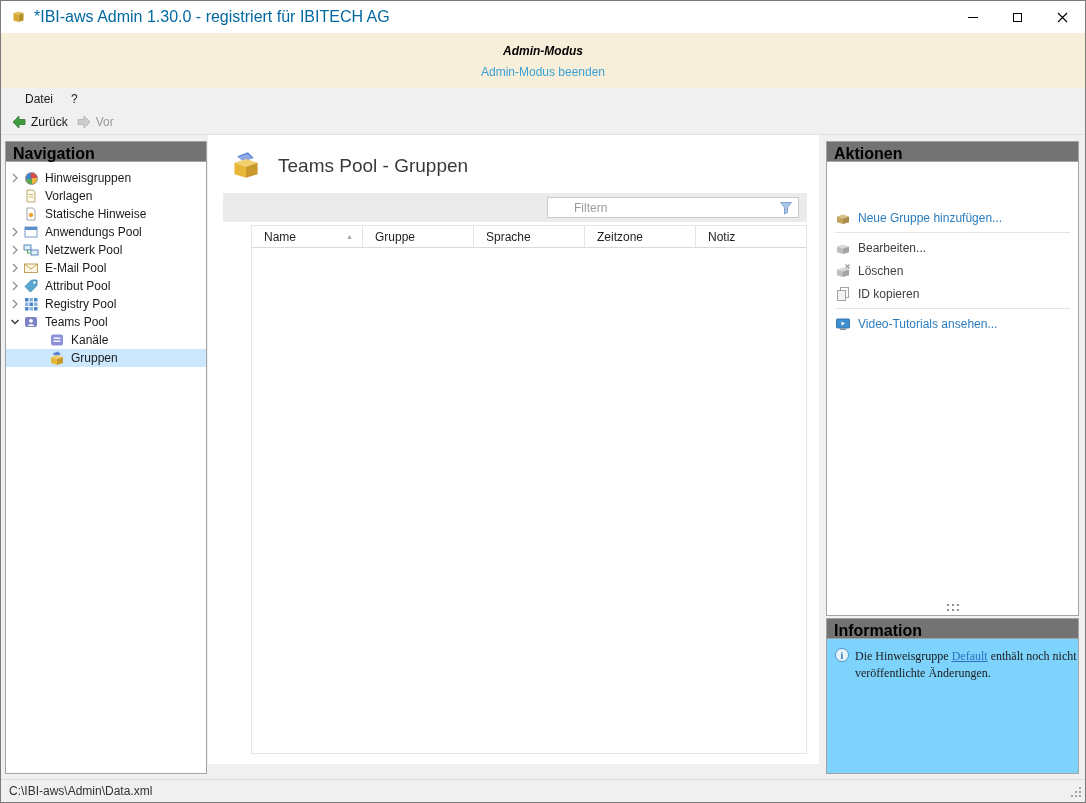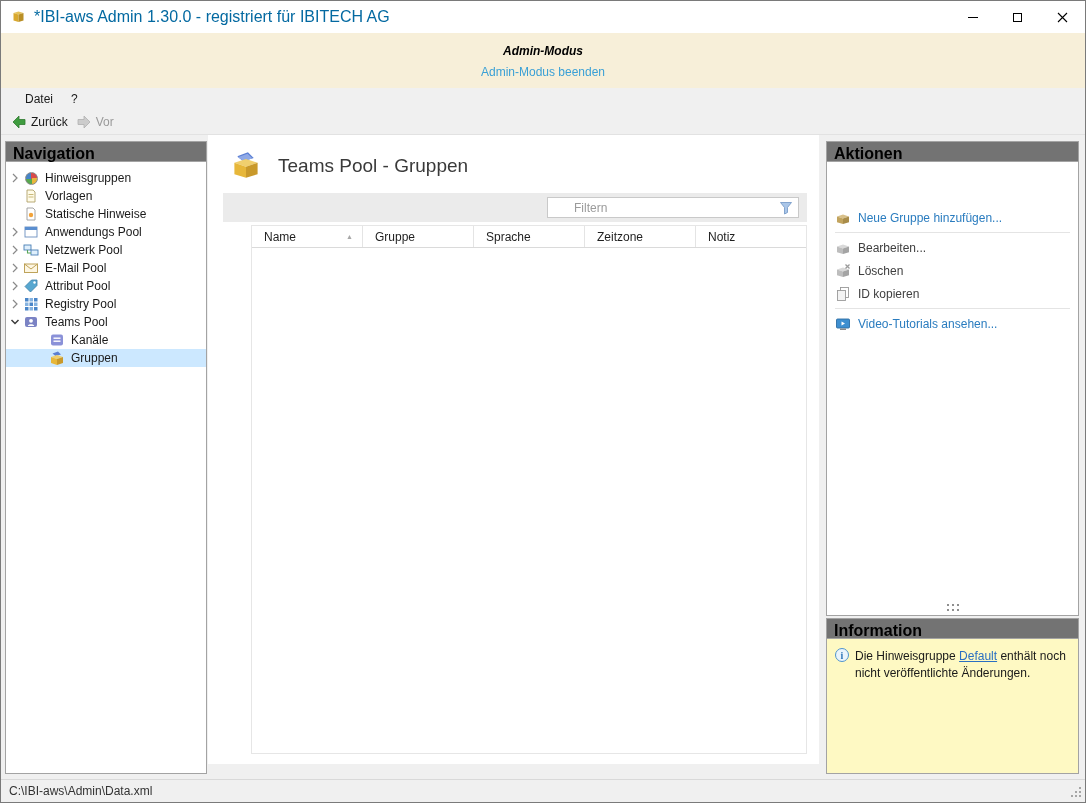--- a/index.html
+++ b/index.html
@@ -76,21 +76,21 @@
   .action-item { height:23px; display:flex; align-items:center; padding-left:8px; cursor:default; white-space:nowrap; }
   .action-item .aicon { width:16px; height:16px; margin-right:7px; display:flex; align-items:center; justify-content:center; flex:none; }
   .action-item.link { color:#2a7cbf; cursor:pointer; }
   .action-item.plain { color:#3f3f3f; }
   .action-sep { height:1px; background:#e4e4e4; margin:3px 8px; flex:none; }
   .grip { margin-top:auto; padding-bottom:4px; display:flex; flex-direction:column; align-items:center; gap:3px; }
   .grip-row { display:flex; gap:3px; }
   .grip-dot { width:2px; height:2px; background:#8f8f8f; }
 
   .info-panel { margin-top:2px; flex:1; }
-  .info-body { flex:1; background:#fef9c3; padding:9px 1px 8px 8px; display:flex; align-items:flex-start; }
+  .info-body { flex:1; background:#7dd3fc; padding:9px 1px 8px 8px; display:flex; align-items:flex-start;font-family:Liberation Serif, serif; }
   .info-icon { width:14px; height:14px; border-radius:50%; border:1px solid #4f94cd; background:#eaf4fc;
     color:#2e75b6; font-size:10px; font-weight:bold; display:flex; align-items:center; justify-content:center;
     flex:none; margin-right:6px; font-family:"Liberation Serif", serif; }
   .info-icon::after { content:"i"; }
   .info-text { line-height:1.4; color:#1a1a1a; }
   .info-link { color:#2a6fc2; text-decoration:underline; cursor:pointer; }
 
   
   .statusbar { height:23px; background:#f0f0f0; border-top:1px solid #d9d9d9; display:flex;
     align-items:center; padding-left:8px; flex:none; color:#333; }

